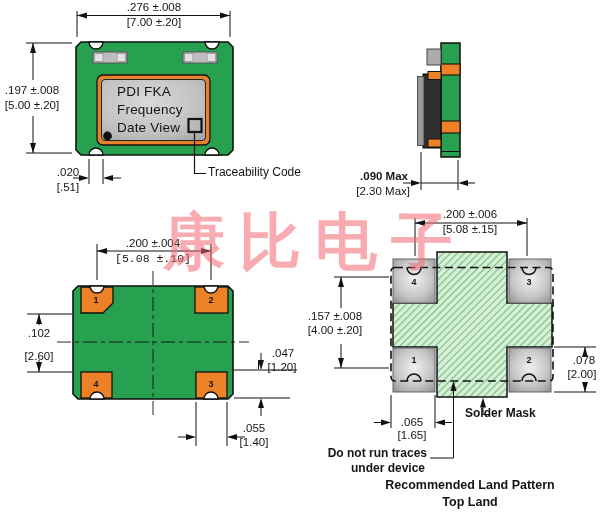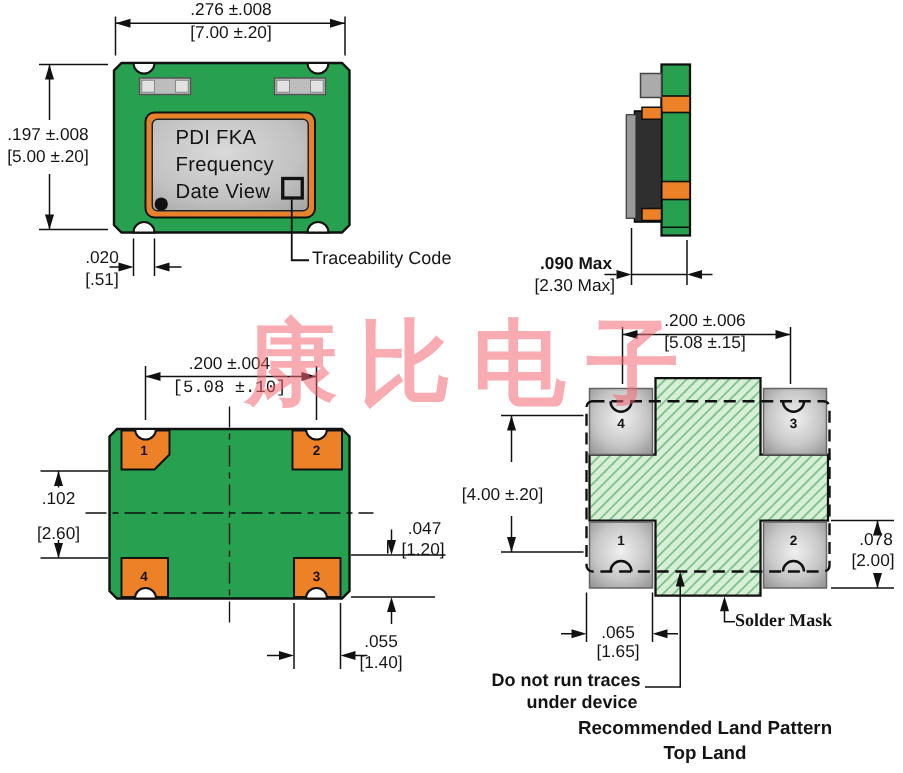--- a/index.html
+++ b/index.html
@@ -227,26 +227,27 @@
   <span class="txt dim" style="left:260px;top:361px;width:44px;">[1.20]</span>
   <span class="txt dim" style="left:234px;top:422px;width:40px;">.055</span>
   <span class="txt dim" style="left:232px;top:436px;width:44px;">[1.40]</span>
   <span class="txt pin" style="left:90px;top:295px;">1</span>
   <span class="txt pin" style="left:205px;top:295px;">2</span>
   <span class="txt pin" style="left:90px;top:379px;">4</span>
   <span class="txt pin" style="left:205px;top:379px;">3</span>
 
   <span class="txt dim" style="left:420px;top:208px;width:100px;">.200 ±.006</span>
   <span class="txt dim" style="left:420px;top:223px;width:100px;">[5.08 ±.15]</span>
+  <span class="txt dim" style="left:287px;top:310px;width:96px;">.157 ±.008</span>
   <span class="txt dim" style="left:285px;top:324px;width:100px;">[4.00 ±.20]</span>
   <span class="txt dim" style="left:564px;top:354px;width:40px;">.078</span>
   <span class="txt dim" style="left:560px;top:368px;width:44px;">[2.00]</span>
   <span class="txt dim" style="left:392px;top:416px;width:40px;">.065</span>
   <span class="txt dim" style="left:390px;top:429px;width:44px;">[1.65]</span>
-  <span class="txt lbl bold" style="left:490px;top:407px;font-family:Liberation Serif, serif;">Solder Mask</span>
+  <span class="txt lbl bold" style="left:465px;top:407px;">Solder Mask</span>
   <span class="txt lbl bold right" style="left:327px;top:447px;width:100px;">Do not run traces</span>
   <span class="txt lbl bold right" style="left:327px;top:462px;width:98px;">under device</span>
   <span class="txt cap" style="left:377px;top:478px;width:186px;">Recommended Land Pattern</span>
   <span class="txt cap" style="left:377px;top:495px;width:186px;">Top Land</span>
   <span class="txt pin" style="left:408px;top:277px;">4</span>
   <span class="txt pin" style="left:523px;top:277px;">3</span>
   <span class="txt pin" style="left:408px;top:355px;">1</span>
   <span class="txt pin" style="left:523px;top:355px;">2</span>
 
   <div id="watermark">康比电子</div>

